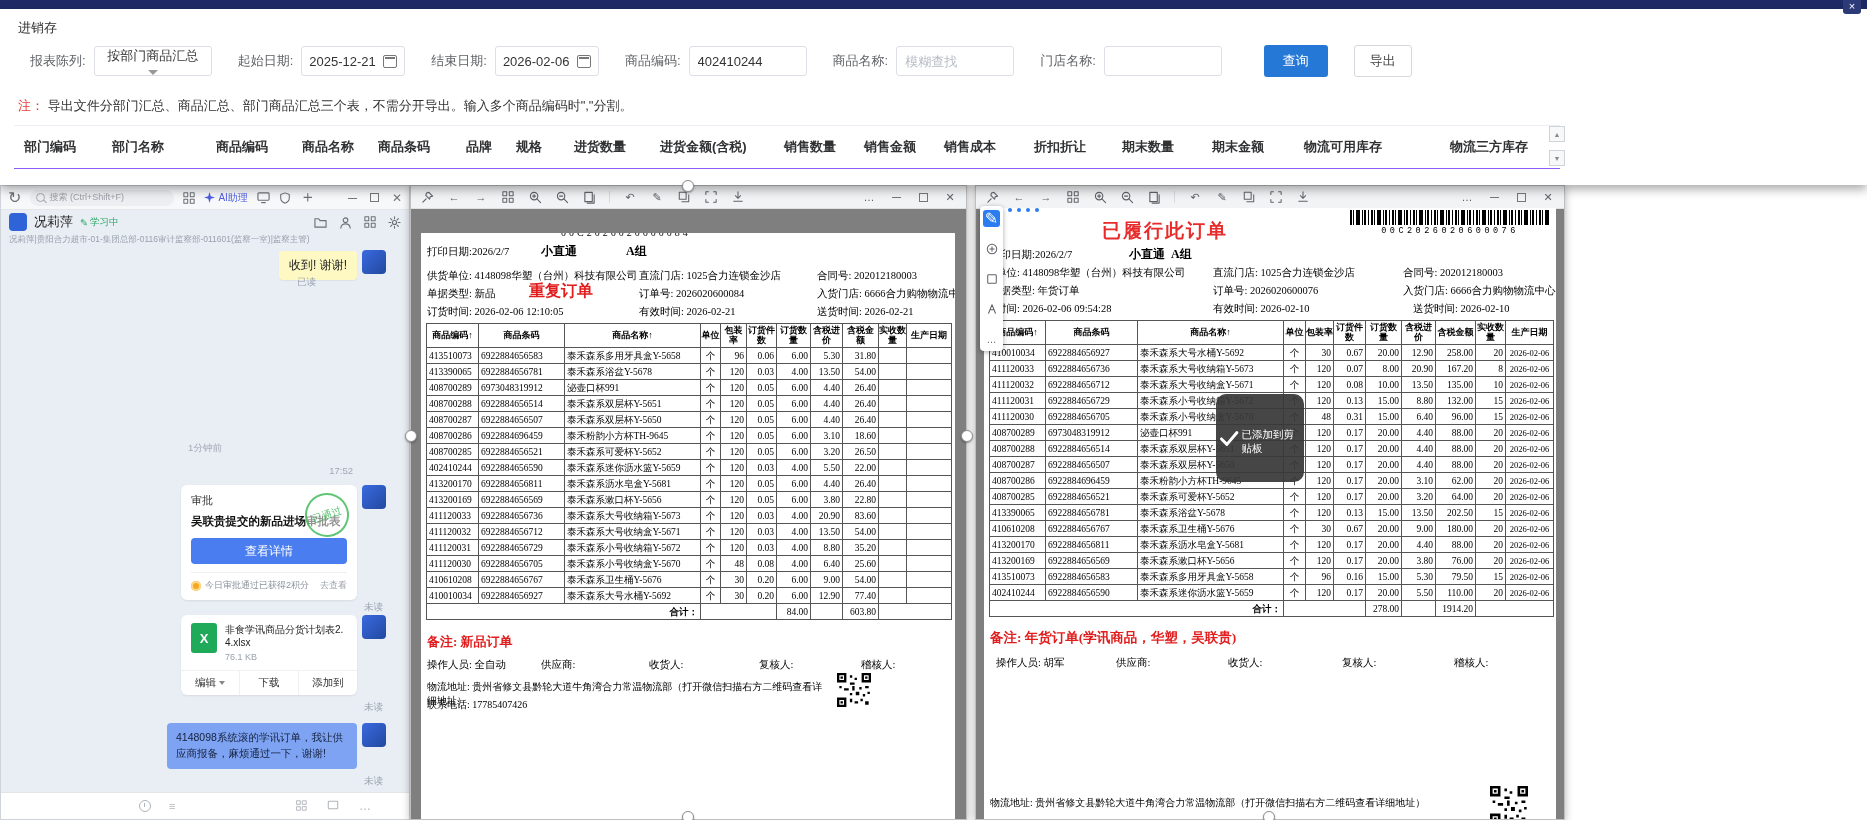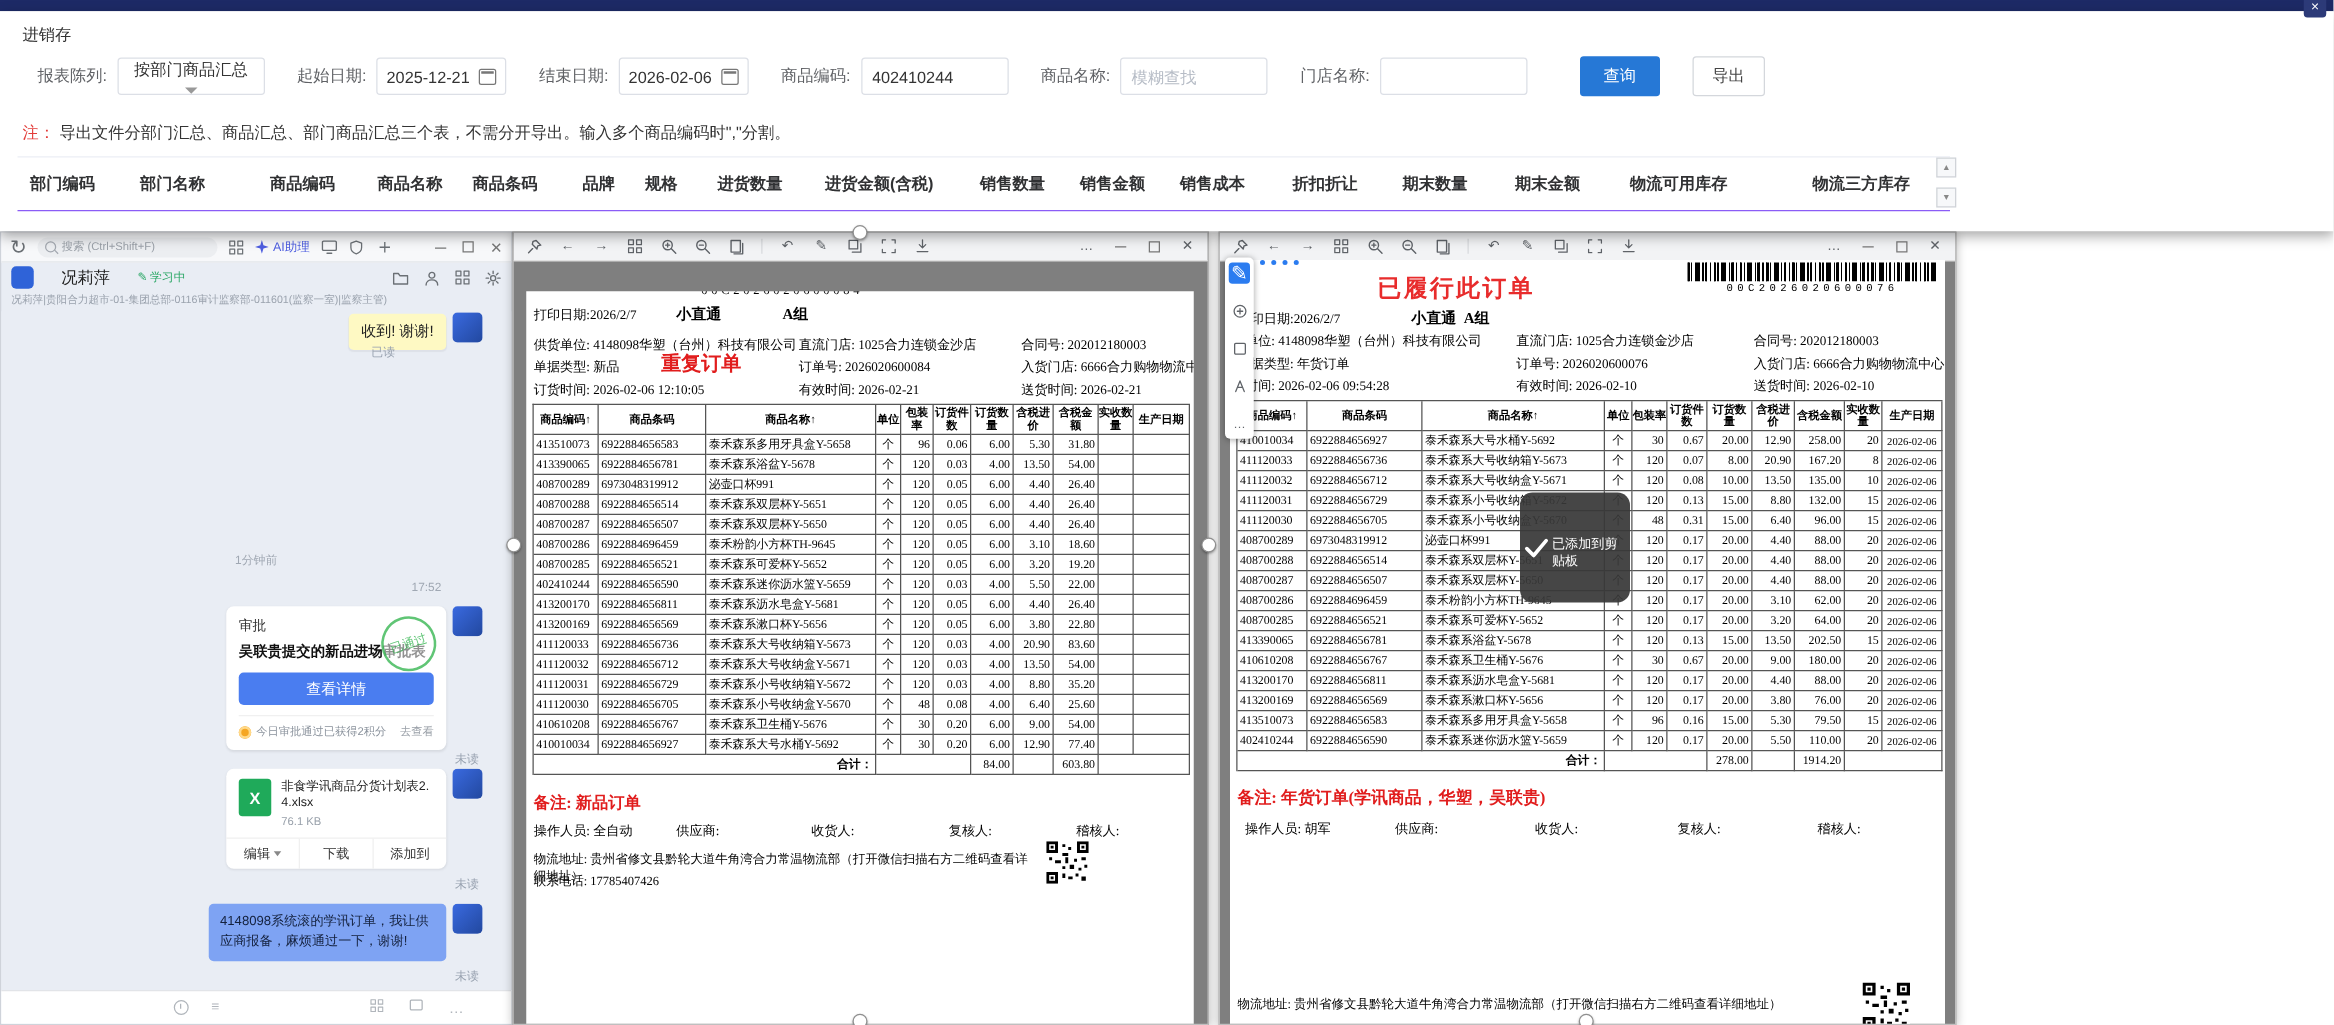--- a/index.html
+++ b/index.html
@@ -47,21 +47,21 @@
   .chat-search{width:132px;height:16px;background:#eceef1;border-radius:8px;display:flex;align-items:center;
     font-size:9px;color:#9aa0a8;padding:0 6px;gap:4px;cursor:text;}
   .i-mag{width:7px;height:7px;border:1.3px solid #a3a8b0;border-radius:50%;position:relative;display:inline-block;flex:none;}
   .i-mag::after{content:"";position:absolute;width:4px;height:1.3px;background:#a3a8b0;transform:rotate(45deg);right:-3px;bottom:-1px;}
   .ai-btn{display:flex;align-items:center;gap:3px;color:#4e5ee0;font-size:10px;cursor:pointer;white-space:nowrap;}
   .chat-wc{margin-left:auto;display:flex;align-items:center;gap:13px;color:#777;}
   .i-min{width:9px;height:1px;border-bottom:1.4px solid #777;display:inline-block;}
   .i-restore{width:7px;height:7px;border:1.2px solid #777;position:relative;display:inline-block;}
   .i-x{font-size:12px;line-height:1;color:#777;}
   .chat-sub{height:40px;padding:3px 8px 0;box-sizing:border-box;}
-  .sub-row1{display:flex;align-items:center;gap:22px;}
+  .sub-row1{display:flex;align-items:center;gap:7px;}
   .mini-avatar{width:18px;height:18px;border-radius:4px;background:#2f63d8;flex:none;}
   .c-name{font-size:13px;color:#222;}
   .c-tag{font-size:9.5px;color:#2aa765;display:flex;align-items:center;gap:2px;}
   .sub-icons{margin-left:auto;display:flex;gap:12px;color:#6b7075;}
   .c-desc{font-size:8.5px;color:#9aa2ad;margin-top:3px;white-space:nowrap;overflow:hidden;width:394px;}
   .chat-body{position:absolute;left:0;top:63px;right:0;bottom:26px;background:#e9edf4;overflow:hidden;}
   .bubble-w{position:absolute;background:#fef9c3;border-radius:4px;padding:6px 10px;font-size:12px;color:#222;box-shadow:0 1px 1px rgba(0,0,0,.05);}
   .bubble-b{position:absolute;background:#7ea3f3;border-radius:4px;padding:7px 9px;font-size:10.5px;color:#14213d;line-height:1.5;}
   .avatar{position:absolute;width:24px;height:24px;border-radius:4px;background:#2d5bd0;cursor:pointer;
     background-image:linear-gradient(135deg,#3a6ae0 0%,#22489f 100%);}
@@ -584,21 +584,21 @@
 
             <div class="drow">
               <span>408700285</span>
               <span>6922884656521</span>
               <span>泰禾森系可爱杯Y-5652</span>
               <span>个</span>
               <span>120</span>
               <span>0.05</span>
               <span>6.00</span>
               <span>3.20</span>
-              <span>19.20</span>
+              <span>26.50</span>
               <span></span>
               <span></span>
             </div>
 
             <div class="drow">
               <span>402410244</span>
               <span>6922884656590</span>
               <span>泰禾森系迷你沥水篮Y-5659</span>
               <span>个</span>
               <span>120</span>
@@ -830,21 +830,21 @@
       <span class="abs d-lbl" style="left:12px;top:58px;">单位: 4148098华塑（台州）科技有限公司</span>
       <span class="abs d-lbl" style="left:229px;top:58px;">直流门店: 1025合力连锁金沙店</span>
       <span class="abs d-lbl" style="left:419px;top:58px;">合同号: 202012180003</span>
 
       <span class="abs d-lbl" style="left:6px;top:76px;">单据类型: 年货订单</span>
       <span class="abs d-lbl" style="left:229px;top:76px;">订单号: 2026020600076</span>
       <span class="abs d-lbl" style="left:419px;top:76px;">入货门店: 6666合力购物物流中心</span>
 
       <span class="abs d-lbl" style="left:12px;top:94px;">时间: 2026-02-06  09:54:28</span>
       <span class="abs d-lbl" style="left:229px;top:94px;">有效时间: 2026-02-10</span>
-      <span class="abs d-lbl" style="left:419px;top:94px;">送货时间: 2026-02-10</span>
+      <span class="abs d-lbl" style="left:429px;top:94px;">送货时间: 2026-02-10</span>
 
       <div class="dtable" style="left:5px;top:112px;width:564px;">
         <div class="dthead">
 
         <span>商品编码↑</span>
             <span>商品条码</span>
             <span>商品名称↑</span>
             <span>单位</span>
             <span>包装率</span>
             <span>订货件数</span>

